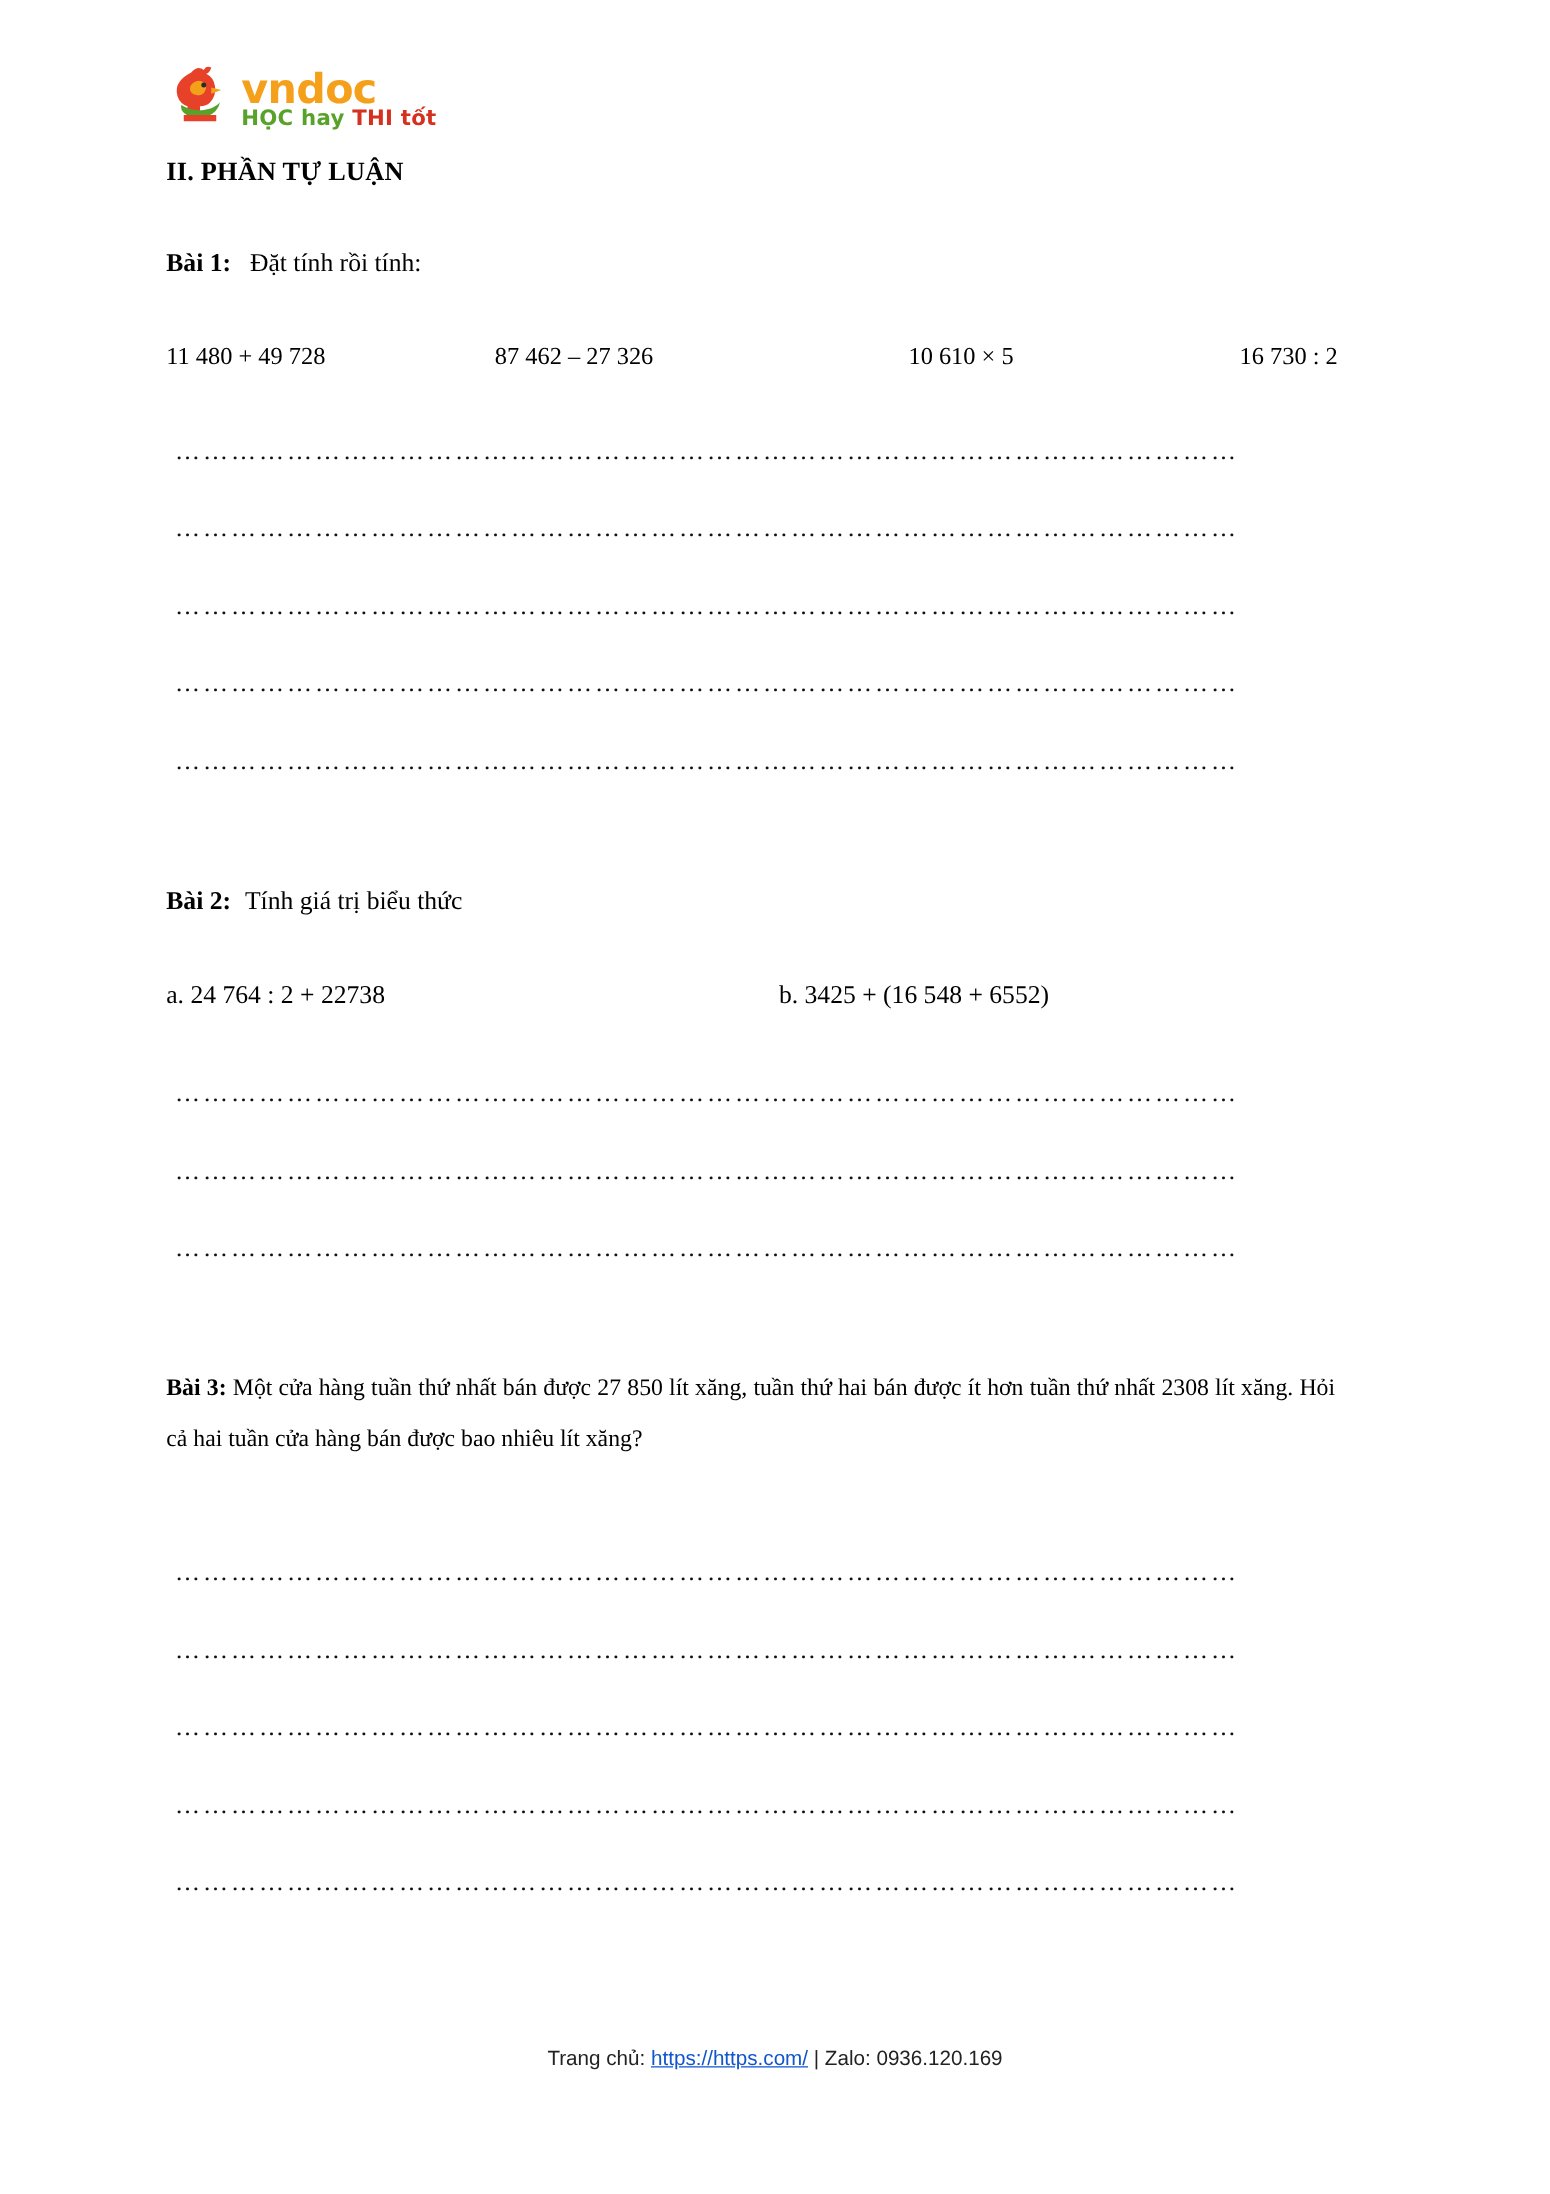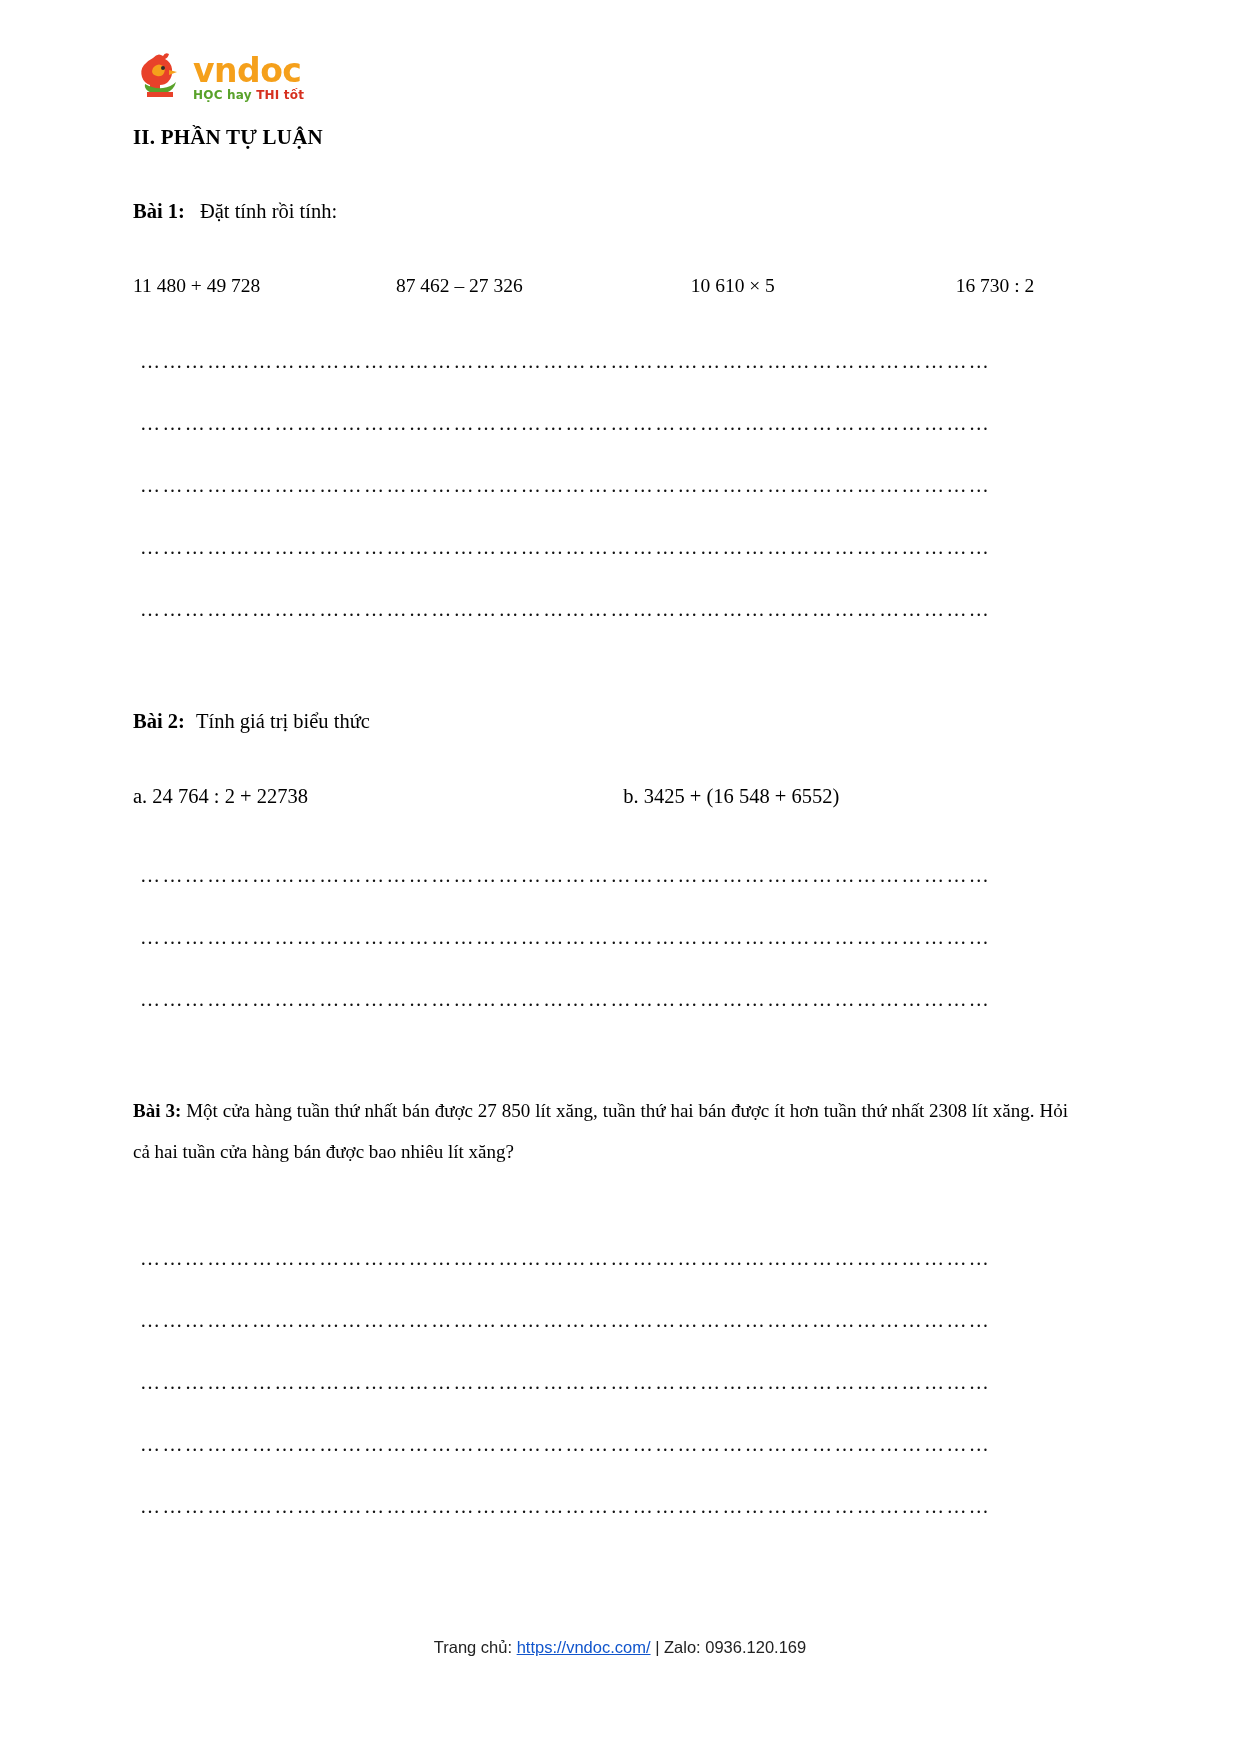--- a/index.html
+++ b/index.html
@@ -46,21 +46,21 @@
   .logo-word {
     font-family: "DejaVu Sans", sans-serif;
     font-weight: bold;
     font-size: 33px;
     line-height: 33px;
     color: #f5a01b;
     letter-spacing: -0.5px;
   }
   .logo-tag {
     font-family: "DejaVu Sans", sans-serif;
-    font-size: 12px;
+    font-size: 17px;
     font-weight: bold;
     line-height: 14px;
     margin-top: 1px;
     letter-spacing: 0.2px;
   }
   .logo-tag .t-green { color: #59a22a; }
   .logo-tag .t-red { color: #d6301f; }
 
   
   .section-title {
@@ -157,21 +157,21 @@
   <div class="section-title">II. PHẦN TỰ LUẬN</div>
 
   <div class="q-head" style="top:200px;">
     <b>Bài 1:</b>
     <span style="margin-left:10px;">Đặt tính rồi tính:</span>
   </div>
 
   <div class="expr-row" style="top:275px;">
     <span class="e" style="width:258px;">11 480 + 49 728</span>
     <span class="e" style="width:290px;">87 462 – 27 326</span>
-    <span class="e" style="width:260px;">10 610 × 5</span>
+    <span class="e" style="width:260px;margin-left:36px;">10 610 × 5</span>
     <span class="e">16 730 : 2</span>
   </div>
 
   <div class="dots" style="top:348px;">……………………………………………………………………………………………………</div>
   <div class="dots" style="top:410px;">……………………………………………………………………………………………………</div>
   <div class="dots" style="top:472px;">……………………………………………………………………………………………………</div>
   <div class="dots" style="top:534px;">……………………………………………………………………………………………………</div>
   <div class="dots" style="top:596px;">……………………………………………………………………………………………………</div>
 
   <div class="q-head" style="top:710px;">
@@ -193,16 +193,16 @@
     <span>Một cửa hàng tuần thứ nhất bán được 27 850 lít xăng, tuần thứ hai bán được ít hơn tuần thứ nhất 2308 lít xăng. Hỏi cả hai tuần cửa hàng bán được bao nhiêu lít xăng?</span>
   </div>
 
   <div class="dots" style="top:1245px;">……………………………………………………………………………………………………</div>
   <div class="dots" style="top:1307px;">……………………………………………………………………………………………………</div>
   <div class="dots" style="top:1369px;">……………………………………………………………………………………………………</div>
   <div class="dots" style="top:1431px;">……………………………………………………………………………………………………</div>
   <div class="dots" style="top:1493px;">……………………………………………………………………………………………………</div>
 
   <div class="footer">
-    <span>Trang chủ: </span><a href="#">https://vndoc.com/</a><span> | Zalo: 0936.120.169</span>
+    <span>Trang chủ: </span><a href="#">https://https.com/</a><span> | Zalo: 0936.120.169</span>
   </div>
 
 </div>
 
 </body></html>

